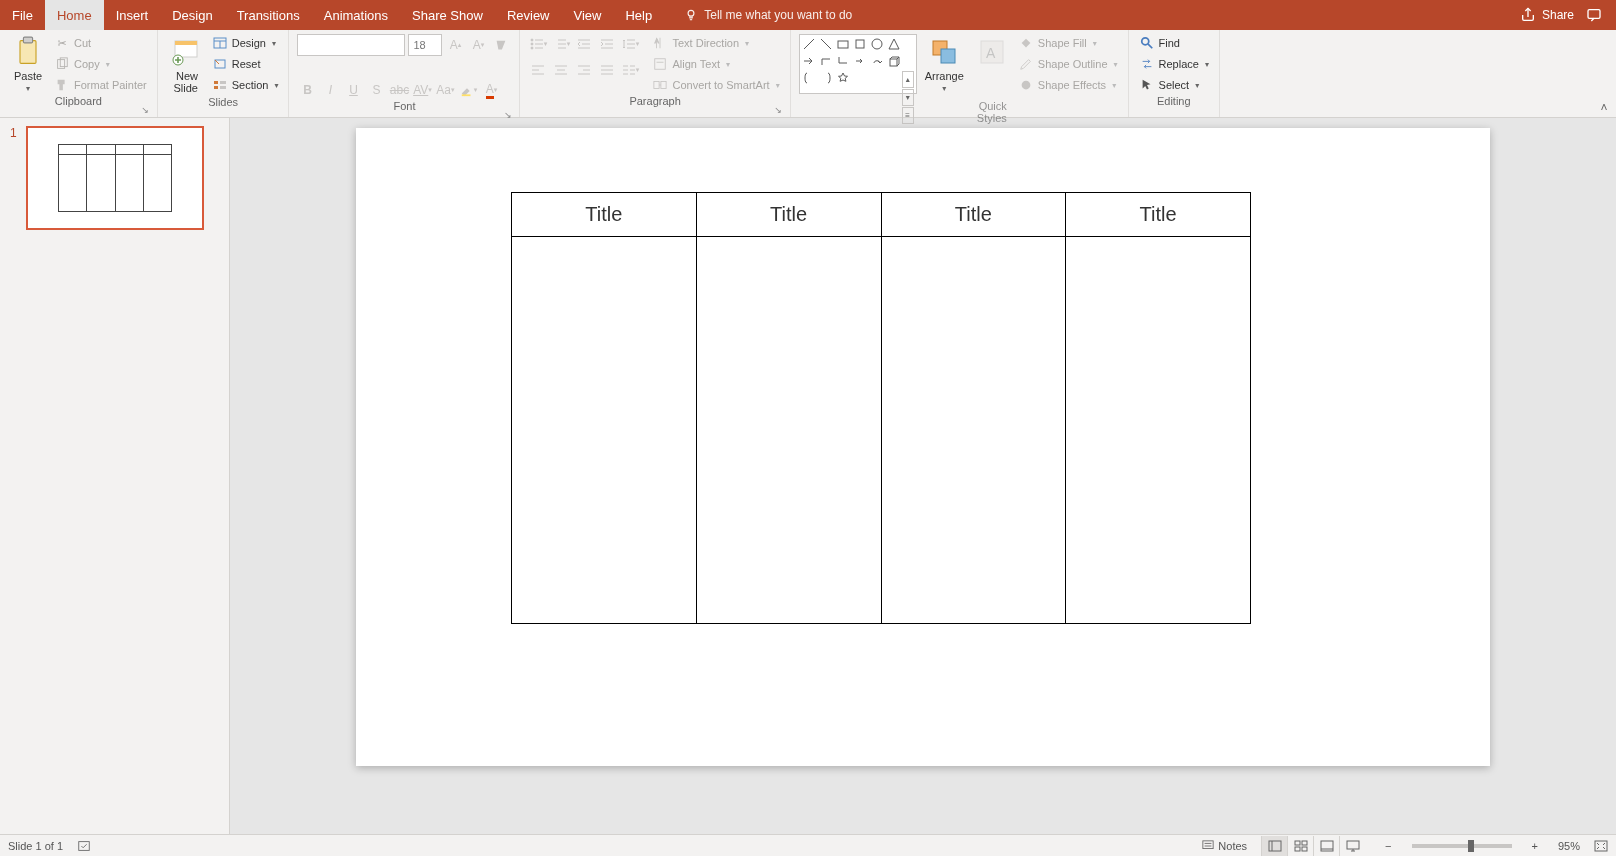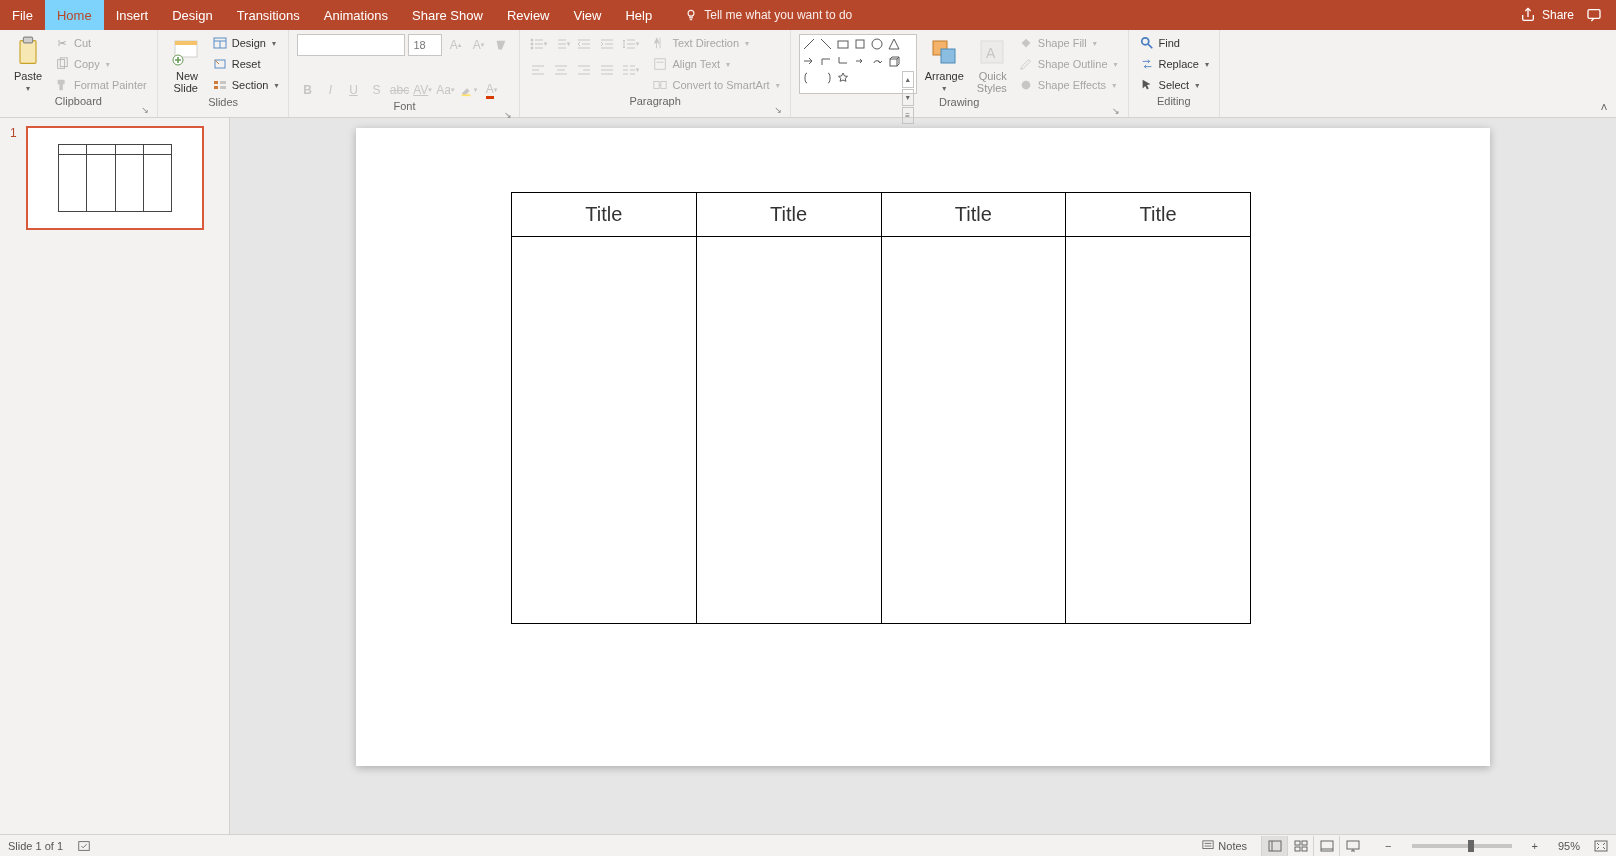--- a/index.html
+++ b/index.html
@@ -2,21 +2,21 @@
 <html><head>
 <meta charset="utf-8">
 <style>
 * { margin: 0; padding: 0; box-sizing: border-box; font-family: "Segoe UI", Arial, sans-serif; }
 body { background: #fff; width: 1616px; height: 856px; overflow: hidden; font-size: 12px; color: #333; }
 
 
 .tabbar { background: #b7472a; height: 30px; display: flex; align-items: stretch; color: #fff; }
 .tabbar .tab { padding: 0 12px; display: flex; align-items: center; font-size: 13px; cursor: pointer; }
 .tabbar .tab.file { background: #b7472a; }
-.tabbar .tab.active { background: #7dd3fc; color: #b7472a; }
+.tabbar .tab.active { background: #e5e5e5; color: #b7472a; }
 .tabbar .tellme { display: flex; align-items: center; margin-left: 20px; color: #fff; opacity: 0.9; gap: 6px; }
 .tabbar .spacer { flex: 1; }
 .tabbar .share-area { display: flex; align-items: center; gap: 12px; padding: 0 14px; }
 
 
 .ribbon { background: #f3f2f1; height: 88px; border-bottom: 1px solid #d4d2cf; display: flex; }
 .group { border-right: 1px solid #e1dfdd; padding: 4px 8px 1px 8px; display: flex; flex-direction: column; justify-content: space-between; }
 .group-body { flex: 1; display: flex; align-items: flex-start; gap: 4px; }
 .group-label { text-align: center; font-size: 11px; color: #666; padding-bottom: 9px; position: relative; }
 .group-label .launcher { position: absolute; right: 0; bottom: 1px; font-size: 9px; color: #888; cursor: pointer; }
@@ -481,21 +481,21 @@
         <span class="lb">Arrange</span>
         <span style="font-size:8px;color:#666;">▾</span>
       </div>
       <div class="vbtn" style="opacity:.5;">
         <span class="ic">
             <svg width="28" height="28" viewBox="0 0 28 28">
               <rect x="3" y="3" width="22" height="22" fill="#e8e6e3" stroke="#c8c6c4"></rect>
               <text x="8" y="20" font-size="14" fill="#999">A</text>
             </svg>
           </span>
-        <span class="lb" style="white-space:pre;">Quick
+        <span class="lb" style="white-space:pre;margin-top:30px;">Quick
 Styles</span>
       </div>
       <div class="small-stack">
         <div class="small-btn dis">
           <span class="ic">
               <svg width="14" height="14" viewBox="0 0 16 16">
                 <path d="M3 8l5-5 5 5-5 5z" fill="#c8c6c4"></path>
               </svg>
             </span>
           <span>Shape Fill</span>

